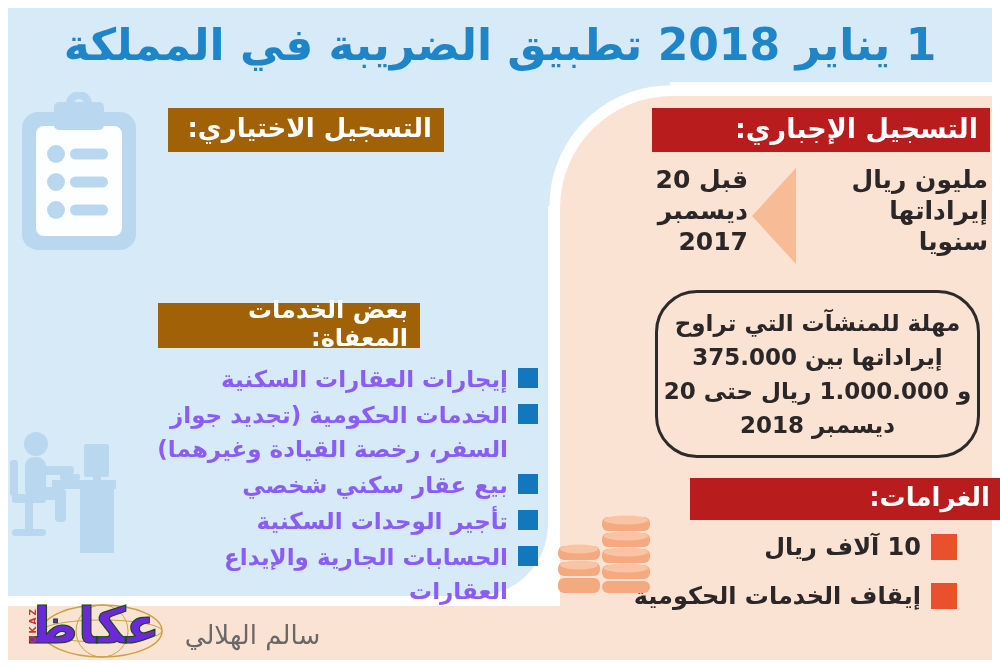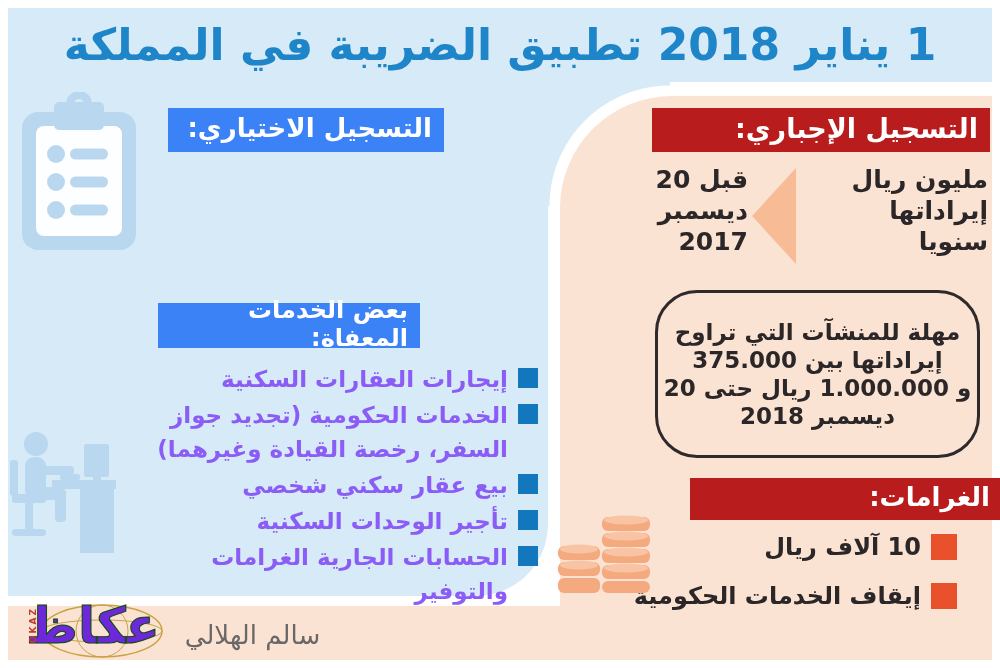--- a/index.html
+++ b/index.html
@@ -13,39 +13,39 @@
   .blue-panel{position:absolute;left:8px;top:8px;width:540px;height:588px;background:#d7eaf7;border-bottom-right-radius:72px;}
   .corner-patch{position:absolute;left:548px;top:82px;width:122px;height:124px;
     background:radial-gradient(circle 121px at 100% 100%, rgba(0,0,0,0) 0 120px, #d7eaf7 121px);}
   .peach-panel{position:absolute;left:560px;top:96px;width:432px;height:564px;background:#fbe3d4;border-top-left-radius:112px;}
   .peach-strip{position:absolute;left:8px;top:606px;width:984px;height:54px;background:#fbe3d4;}
   
   .title{position:absolute;left:8px;top:8px;width:984px;height:72px;display:flex;align-items:center;justify-content:center;
     color:#1e85c8;font-size:44px;font-weight:bold;}
   
   .hdr{position:absolute;display:flex;align-items:center;color:#ffffff;font-weight:bold;box-sizing:border-box;padding:0 12px 4px 6px;}
-  .hdr.blue{background:#3b82f6;}
+  .hdr.blue{background:#a16207;}
   .hdr.orange{background:#b91c1c;}
   .hdr-optional{left:168px;top:108px;width:276px;height:44px;font-size:26px;}
   .hdr-exempt{left:158px;top:303px;width:262px;height:45px;font-size:24px;}
   .hdr-mandatory{left:652px;top:108px;width:338px;height:44px;font-size:27px;}
   .hdr-penalties{left:690px;top:478px;width:312px;height:42px;font-size:26px;}
   
   .txt{position:absolute;color:#2b2728;font-weight:bold;white-space:pre-line;text-align:right;}
   .opt-body{right:560px;top:163px;width:310px;font-size:25px;line-height:32px;}
   .rev-body{right:12px;top:164px;width:200px;font-size:25px;line-height:31px;}
   .deadline-body{right:252px;top:164px;width:130px;font-size:25px;line-height:31px;}
   
   .arrow-left{position:absolute;left:752px;top:168px;width:0;height:0;
     border-top:48px solid transparent;border-bottom:48px solid transparent;border-left:none;
     border-right:44px solid #f7bb95;}
   
   .grace-box{position:absolute;left:655px;top:290px;width:325px;height:168px;box-sizing:border-box;
     border:3px solid #2e2a2b;border-radius:42px;display:flex;align-items:center;justify-content:center;}
-  .grace-box .txt-inner{color:#2b2728;font-weight:bold;white-space:pre-line;text-align:center;font-size:23px;line-height:28px;width:100%;}
+  .grace-box .txt-inner{color:#2b2728;font-weight:bold;white-space:pre-line;text-align:center;font-size:23px;line-height:34px;width:100%;}
   
   .list{position:absolute;display:flex;flex-direction:column;}
   .exempt-list{right:462px;top:362px;width:400px;}
   .list-item{display:flex;align-items:flex-start;margin-bottom:2px;}
   .sq{flex:0 0 auto;margin-left:10px;}
   .sq.blue{width:20px;height:20px;background:#1377bd;margin-top:6px;}
   .sq.orange{width:26px;height:26px;background:#e8512b;margin-top:2px;}
   .exempt-list .item-text{font-size:23px;line-height:34px;color:#8b5cf6;font-weight:bold;white-space:pre-line;text-align:right;}
   .penalty-list{right:43px;top:532px;width:360px;}
   .penalty-list .list-item{margin-bottom:19px;}
@@ -112,21 +112,21 @@
     <div class="list-item">
       <span class="sq blue"></span>
       <span class="item-text">بيع عقار سكني شخصي</span>
     </div>
     <div class="list-item">
       <span class="sq blue"></span>
       <span class="item-text">تأجير الوحدات السكنية</span>
     </div>
     <div class="list-item">
       <span class="sq blue"></span>
-      <span class="item-text">الحسابات الجارية الغرامات والتوفير</span>
+      <span class="item-text">الحسابات الجارية والإيداع العقارات</span>
     </div>
   </div>
 
   <div class="icon person-icon">
     <svg width="112" height="128" viewBox="0 0 112 128">
       <g fill="#b9d8ef">
         <circle cx="28" cy="14" r="12"></circle>
         <rect x="17" y="27" width="21" height="42" rx="9"></rect>
         <rect x="30" y="36" width="36" height="9" rx="4"></rect>
         <rect x="20" y="57" width="38" height="13" rx="6"></rect>

